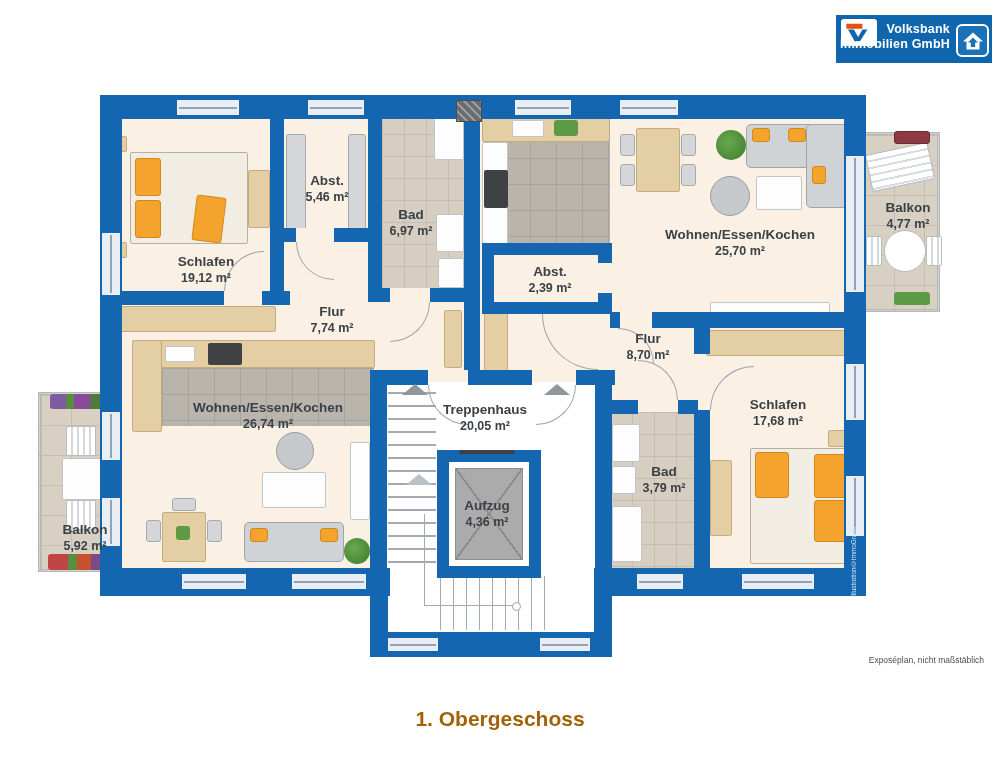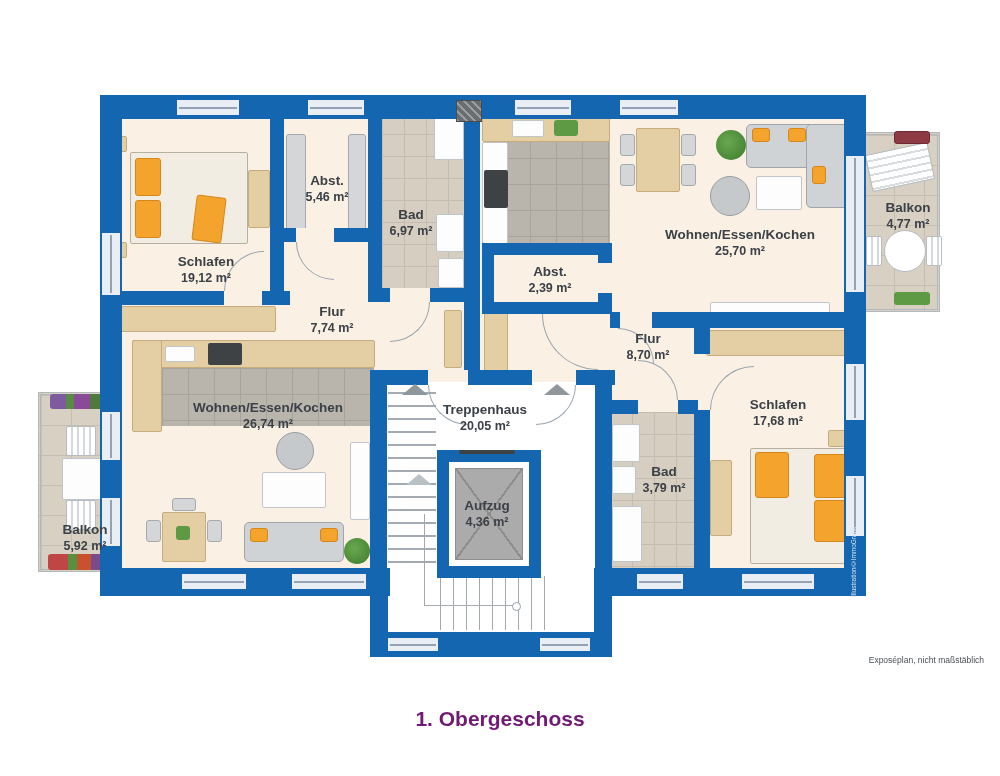--- a/index.html
+++ b/index.html
@@ -41,21 +41,21 @@
   .rail{border-left:1.5px solid #a3aab2;border-bottom:1.5px solid #a3aab2;}
   .node{background:#fff;border:1.5px solid #9aa2ab;border-radius:50%;}
   .elev{background:#ababab;border:1px solid #8e8e8e;
     background-image:linear-gradient(to bottom right,transparent calc(50% - 1px),#8d8d8d calc(50% - 1px),#8d8d8d calc(50% + 1px),transparent calc(50% + 1px)),
                      linear-gradient(to top right,transparent calc(50% - 1px),#8d8d8d calc(50% - 1px),#8d8d8d calc(50% + 1px),transparent calc(50% + 1px));}
   .arc{border:1.3px solid #9aa4ae;background:transparent;}
   .tri{width:0;height:0;border-left:13px solid transparent;border-right:13px solid transparent;border-bottom:11px solid #8f969c;background:none;}
   .lbl{position:absolute;transform:translate(-50%,-50%);text-align:center;color:#3b4147;z-index:5;line-height:1.28;white-space:nowrap;}
   .rn{font-size:13.5px;font-weight:700;}
   .ra{font-size:12.5px;font-weight:600;}
-  .title{position:absolute;left:500px;top:719px;transform:translate(-50%,-50%);font-size:21px;font-weight:700;color:#701a75;z-index:5;}
+  .title{position:absolute;left:500px;top:719px;transform:translate(-50%,-50%);font-size:21px;font-weight:700;color:#a16207;z-index:5;}
   .footnote{position:absolute;right:16px;top:655px;font-size:8.5px;color:#4a4f54;z-index:5;}
   .credit{position:absolute;left:850px;top:497px;height:100px;writing-mode:vertical-rl;transform:rotate(180deg);font-size:6.5px;color:#d8e6f2;z-index:6;}
   .logo{position:absolute;left:836px;top:15px;width:156px;height:48px;background:#0f66ac;z-index:5;}
   .logo-mark{position:absolute;left:5px;top:4px;width:36px;height:27px;background:#ffffff;border-radius:3px;display:flex;align-items:center;justify-content:center;}
   .logo-text{position:absolute;right:42px;top:7px;text-align:right;color:#ffffff;font-size:12.5px;font-weight:700;line-height:15px;letter-spacing:0.2px;}
   .logo-house{position:absolute;right:3px;top:9px;width:33px;height:33px;background:#1b71b5;border:2.5px solid #ffffff;border-radius:6px;display:flex;align-items:center;justify-content:center;box-sizing:border-box;}
 </style>
 </head>
 <body>
 
@@ -115,20 +115,39 @@
   </div>
   <div class="lbl" style="left:487px;top:514px">
     <div class="rn">Aufzug</div>
     <div class="ra">4,36 m²</div>
   </div>
 
   <div class="title">1. Obergeschoss</div>
   <div class="footnote">Exposéplan, nicht maßstäblich</div>
   <div class="credit">Illustration©ImmoGrafik</div>
 
+  <div class="logo">
+    <div class="logo-mark">
+      <svg viewBox="0 0 34 26" width="30" height="22">
+        <rect x="2" y="2" width="19" height="6" rx="1" fill="#e8500f"></rect>
+        <path d="M4 9 L12 23 H19 L11 9 Z" fill="#0f66ac"></path>
+        <path d="M18 23 L27 9 H21 L15.5 18.5 Z" fill="#0f66ac"></path>
+      </svg>
+    </div>
+    <div class="logo-text">
+      <div>Volksbank</div>
+      <div>Immobilien GmbH</div>
+    </div>
+    <div class="logo-house">
+      <svg viewBox="0 0 24 24" width="24" height="24">
+        <path d="M12 3.5 L22 12.5 H18.5 V20.5 H5.5 V12.5 H2 Z" fill="#ffffff"></path>
+        <path d="M12 8.5 L17 13.5 H14.2 V18 H9.8 V13.5 H7 Z" fill="#1b71b5"></path>
+      </svg>
+    </div>
+  </div>
 <div class="pz balc" style="left: 38px; top: 392px; width: 66px; height: 180px; border-style: double; border-width: 3px 0px 3px 3px;"></div>
     <div class="pz balc" style="left: 864px; top: 132px; width: 76px; height: 180px; border-style: double; border-width: 3px 3px 3px 0px;"></div>
     <div class="pz floor" style="left: 104px; top: 99px; width: 758px; height: 495px;"></div>
     <div class="pz wfloor" style="left: 387px; top: 382px; width: 208px; height: 252px;"></div>
     <div class="pz bath" style="left: 382px; top: 112px; width: 84px; height: 190px;"></div>
     <div class="pz bath" style="left: 610px; top: 412px; width: 86px; height: 156px;"></div>
     <div class="pz ktile" style="left: 504px; top: 132px; width: 106px; height: 112px;"></div>
     <div class="pz ktile" style="left: 162px; top: 368px; width: 212px; height: 58px;"></div>
     <div class="pz bedframe" style="left: 130px; top: 152px; width: 118px; height: 92px;"></div>
     <div class="pz orange" style="left: 135px; top: 158px; width: 26px; height: 38px;"></div>

